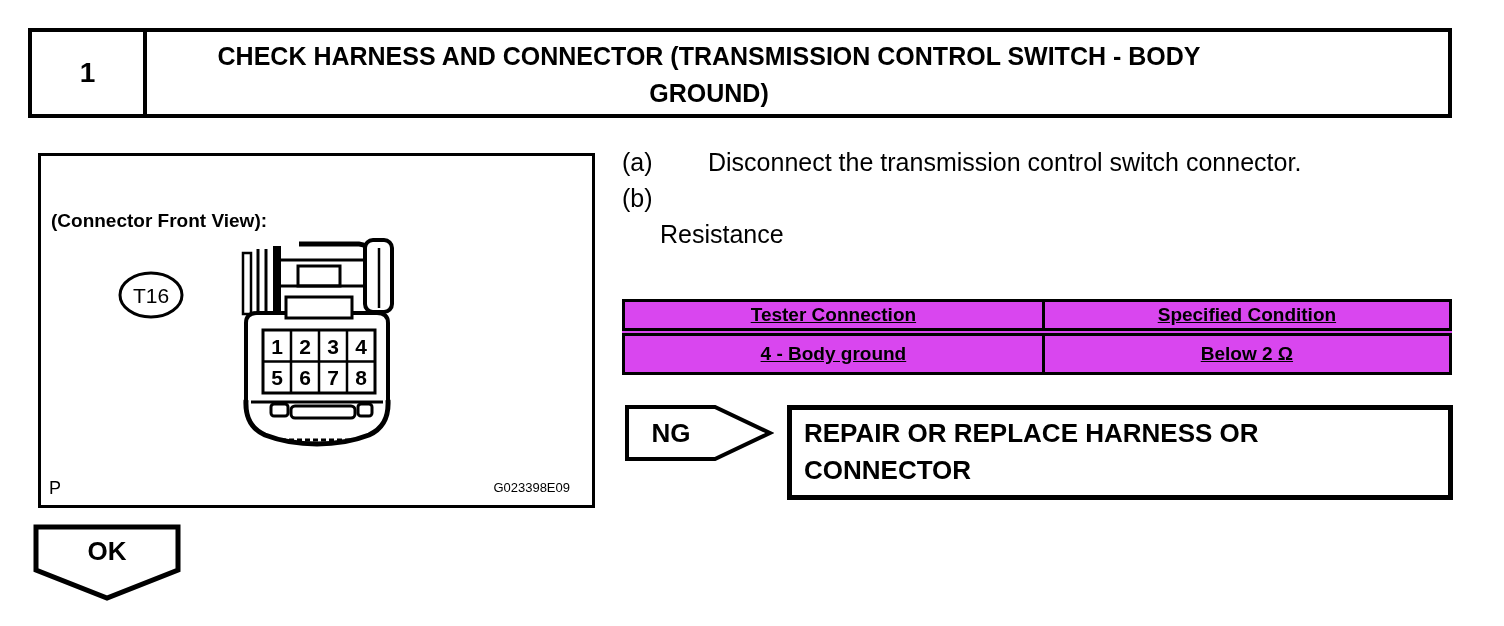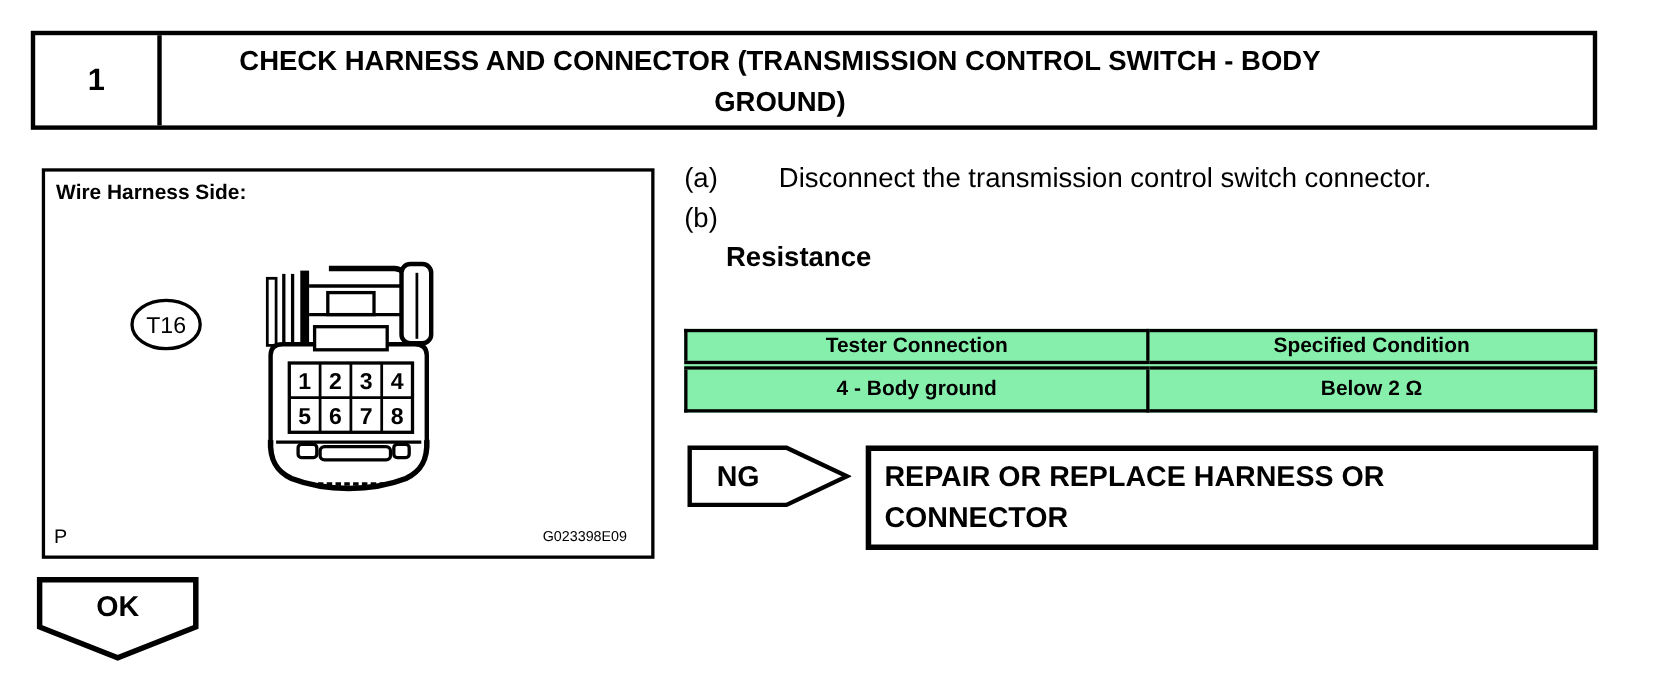--- a/index.html
+++ b/index.html
@@ -31,25 +31,25 @@
   .fig-p{position:absolute;left:8px;bottom:6px;font-size:18px;}
   .fig-code{position:absolute;right:22px;bottom:10px;font-size:13px;}
   .connector-svg{position:absolute;left:0;top:0;}
   svg text{font-family:"Liberation Sans","DejaVu Sans",sans-serif;fill:#000;}
   
   .instructions{position:absolute;left:622px;top:144px;width:832px;font-size:25px;line-height:36px;}
   .instr-item{display:flex;}
   .instr-marker{width:38px;flex:none;}
   .instr-text{display:block;margin-left:48px;}
   .instr-text.wrapped{max-width:690px;}
-  .resistance-heading{margin-left:38px;font-weight:bold;}
+  .resistance-heading{margin-left:38px;font-weight:normal;}
   
   .resistance-table{
     position:absolute;left:622px;top:299px;width:830px;
-    border-collapse:collapse;table-layout:fixed;background:#86efac;
+    border-collapse:collapse;table-layout:fixed;background:#d946ef;text-decoration:underline;
   }
   .resistance-table th,.resistance-table td{
     border:3px solid #000;text-align:center;vertical-align:middle;
     font-size:19px;font-weight:bold;padding:0;
   }
   .resistance-table th{height:26px;border-bottom:8px double #000;}
   .resistance-table td{height:36px;}
   .col-tester{width:50.4%;}
   
   .ng-arrow-svg{position:absolute;left:622px;top:404px;}
@@ -111,21 +111,21 @@
       <text x="264" y="229" font-size="21" font-weight="600" text-anchor="middle">6</text>
       <text x="292" y="229" font-size="21" font-weight="600" text-anchor="middle">7</text>
       <text x="320" y="229" font-size="21" font-weight="600" text-anchor="middle">8</text>
 
       <rect x="230" y="248" width="17" height="12" rx="3" fill="#fff" stroke="#000" stroke-width="3"></rect>
       <rect x="317" y="248" width="14" height="12" rx="3" fill="#fff" stroke="#000" stroke-width="3"></rect>
       <rect x="250" y="250" width="64" height="12" rx="4" fill="#fff" stroke="#000" stroke-width="3"></rect>
       <line x1="240" y1="284" x2="310" y2="284" stroke="#000" stroke-width="3" stroke-dasharray="5,3"></line>
     </svg>
 
-    <div class="fig-heading">Wire Harness Side:</div>
+    <div class="fig-subheading">(Connector Front View):</div>
     <div class="fig-p">P</div>
     <div class="fig-code">G023398E09</div>
   </div>
 
   <div class="instructions">
     <div class="instr-item">
       <span class="instr-marker">(a)</span>
       <span class="instr-text">Disconnect the transmission control switch connector.</span>
     </div>
     <div class="instr-item">

